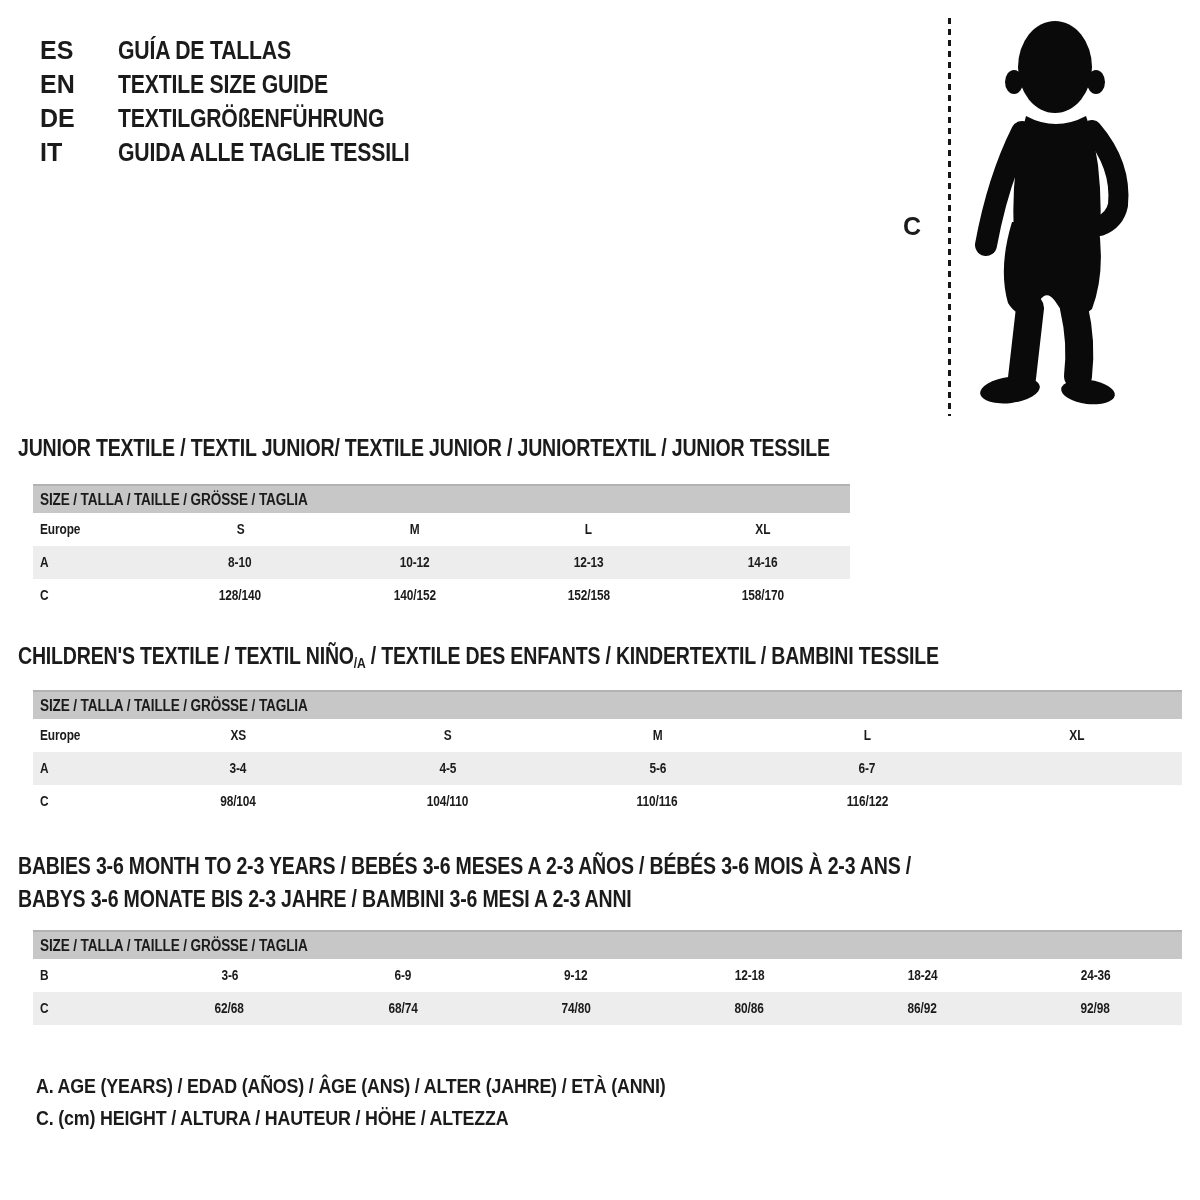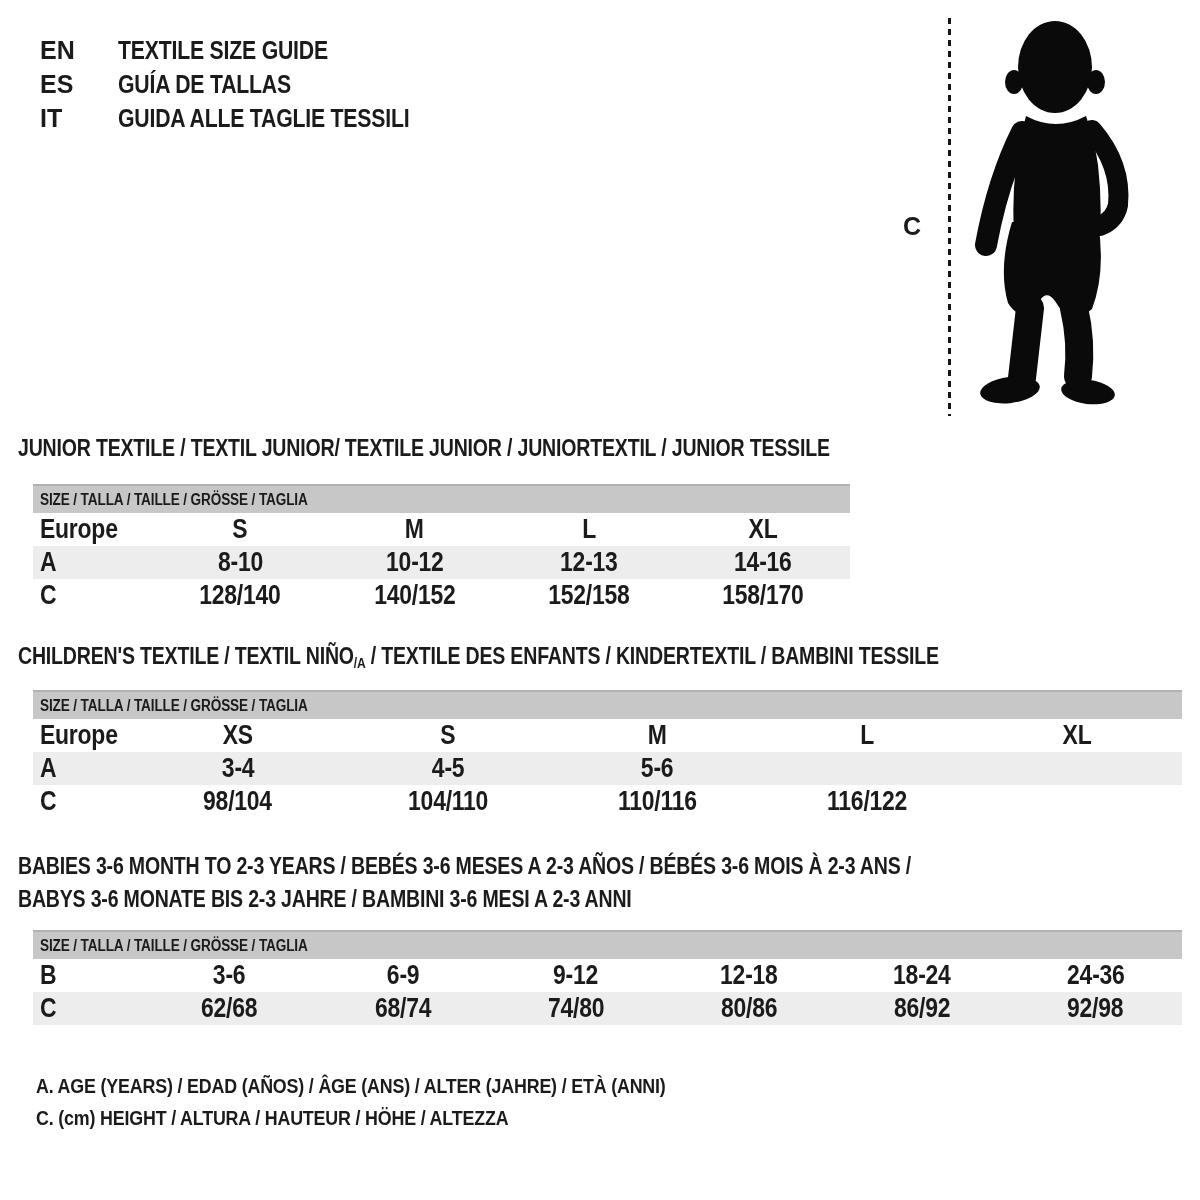--- a/index.html
+++ b/index.html
@@ -28,43 +28,46 @@
   .sec-title { position:absolute; left:18px; font-size:23px; line-height:24px; }
   .sub-a { font-size:0.62em; vertical-align:-0.28em; }
 
   
   .table { position:absolute; left:33px; }
   .t1 { top:484px; width:817px; }
   .t2 { top:690px; width:1149px; }
   .t3 { top:930px; width:1149px; }
   .thead { height:27px; line-height:27px; background:#c7c7c7; border-top:2px solid #b2b2b2;
     padding-left:7px; font-size:16px; }
-  .trow { display:grid; height:33px; line-height:33px; font-size:27px; }
+  .trow { display:grid; height:33px; line-height:33px; font-size:14px; }
   .cols4 { grid-template-columns:120px repeat(4,1fr); }
   .cols5 { grid-template-columns:100px repeat(5,1fr); }
   .cols6 { grid-template-columns:110px repeat(6,1fr); }
   .alt { background:#ededed; }
   .lab { text-align:left; padding-left:7px; }
   .cell { text-align:center; }
 
   
   .legend { position:absolute; left:36px; top:1074px; }
   .legend-line { height:32px; line-height:24px; font-size:21px; }
 </style>
 </head>
 <body>
 
 <div class="page">
 
   <div class="lang-block">
     <div class="lang-row">
+      <span class="lang-code">ES</span><span class="lang-title cond condl">GUÍA DE TALLAS</span>
+    </div>
+    <div class="lang-row">
       <span class="lang-code">EN</span><span class="lang-title cond condl">TEXTILE SIZE GUIDE</span>
     </div>
     <div class="lang-row">
-      <span class="lang-code">ES</span><span class="lang-title cond condl">GUÍA DE TALLAS</span>
+      <span class="lang-code">DE</span><span class="lang-title cond condl">TEXTILGRÖßENFÜHRUNG</span>
     </div>
     <div class="lang-row">
       <span class="lang-code">IT</span><span class="lang-title cond condl">GUIDA ALLE TAGLIE TESSILI</span>
     </div>
   </div>
 
   <div class="dash-line"></div>
   <div class="c-label">C</div>
   <svg class="toddler" width="170" height="390" viewBox="0 0 170 390" fill="#0a0a0a" stroke="none">
     <ellipse cx="85" cy="47" rx="37" ry="46"></ellipse>
@@ -123,20 +126,21 @@
       <span class="cell"><span class="cond">S</span></span>
       <span class="cell"><span class="cond">M</span></span>
       <span class="cell"><span class="cond">L</span></span>
       <span class="cell"><span class="cond">XL</span></span>
     </div>
     <div class="trow cols5 alt">
       <span class="lab"><span class="cond condl">A</span></span>
       <span class="cell"><span class="cond">3-4</span></span>
       <span class="cell"><span class="cond">4-5</span></span>
       <span class="cell"><span class="cond">5-6</span></span>
+      <span class="cell"><span class="cond">6-7</span></span>
     </div>
     <div class="trow cols5">
       <span class="lab"><span class="cond condl">C</span></span>
       <span class="cell"><span class="cond">98/104</span></span>
       <span class="cell"><span class="cond">104/110</span></span>
       <span class="cell"><span class="cond">110/116</span></span>
       <span class="cell"><span class="cond">116/122</span></span>
     </div>
   </div>
 

